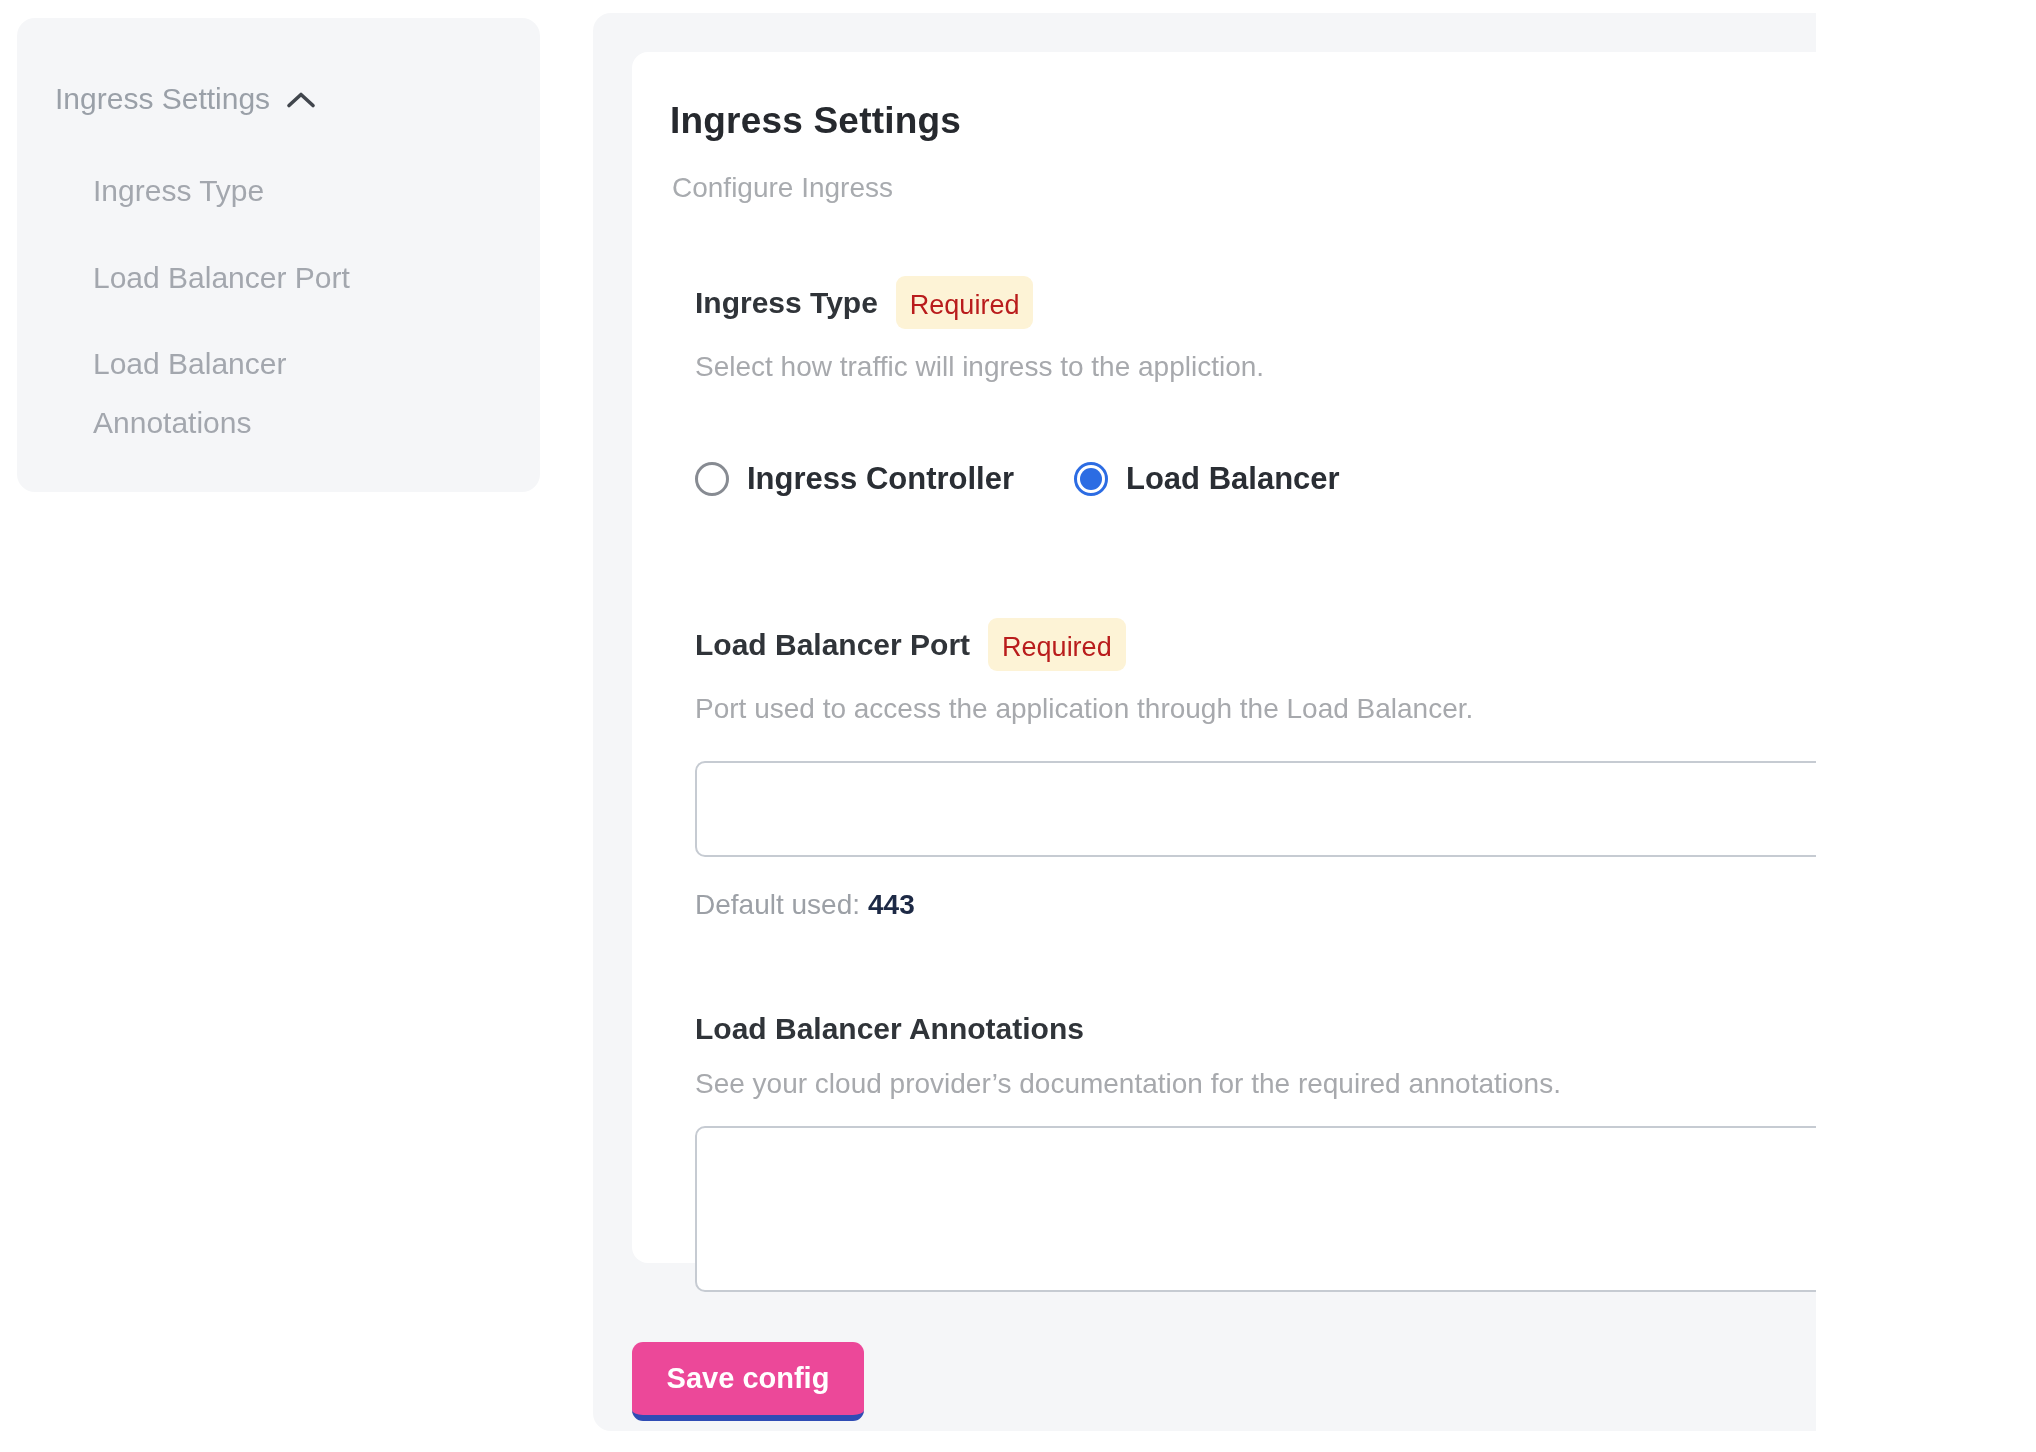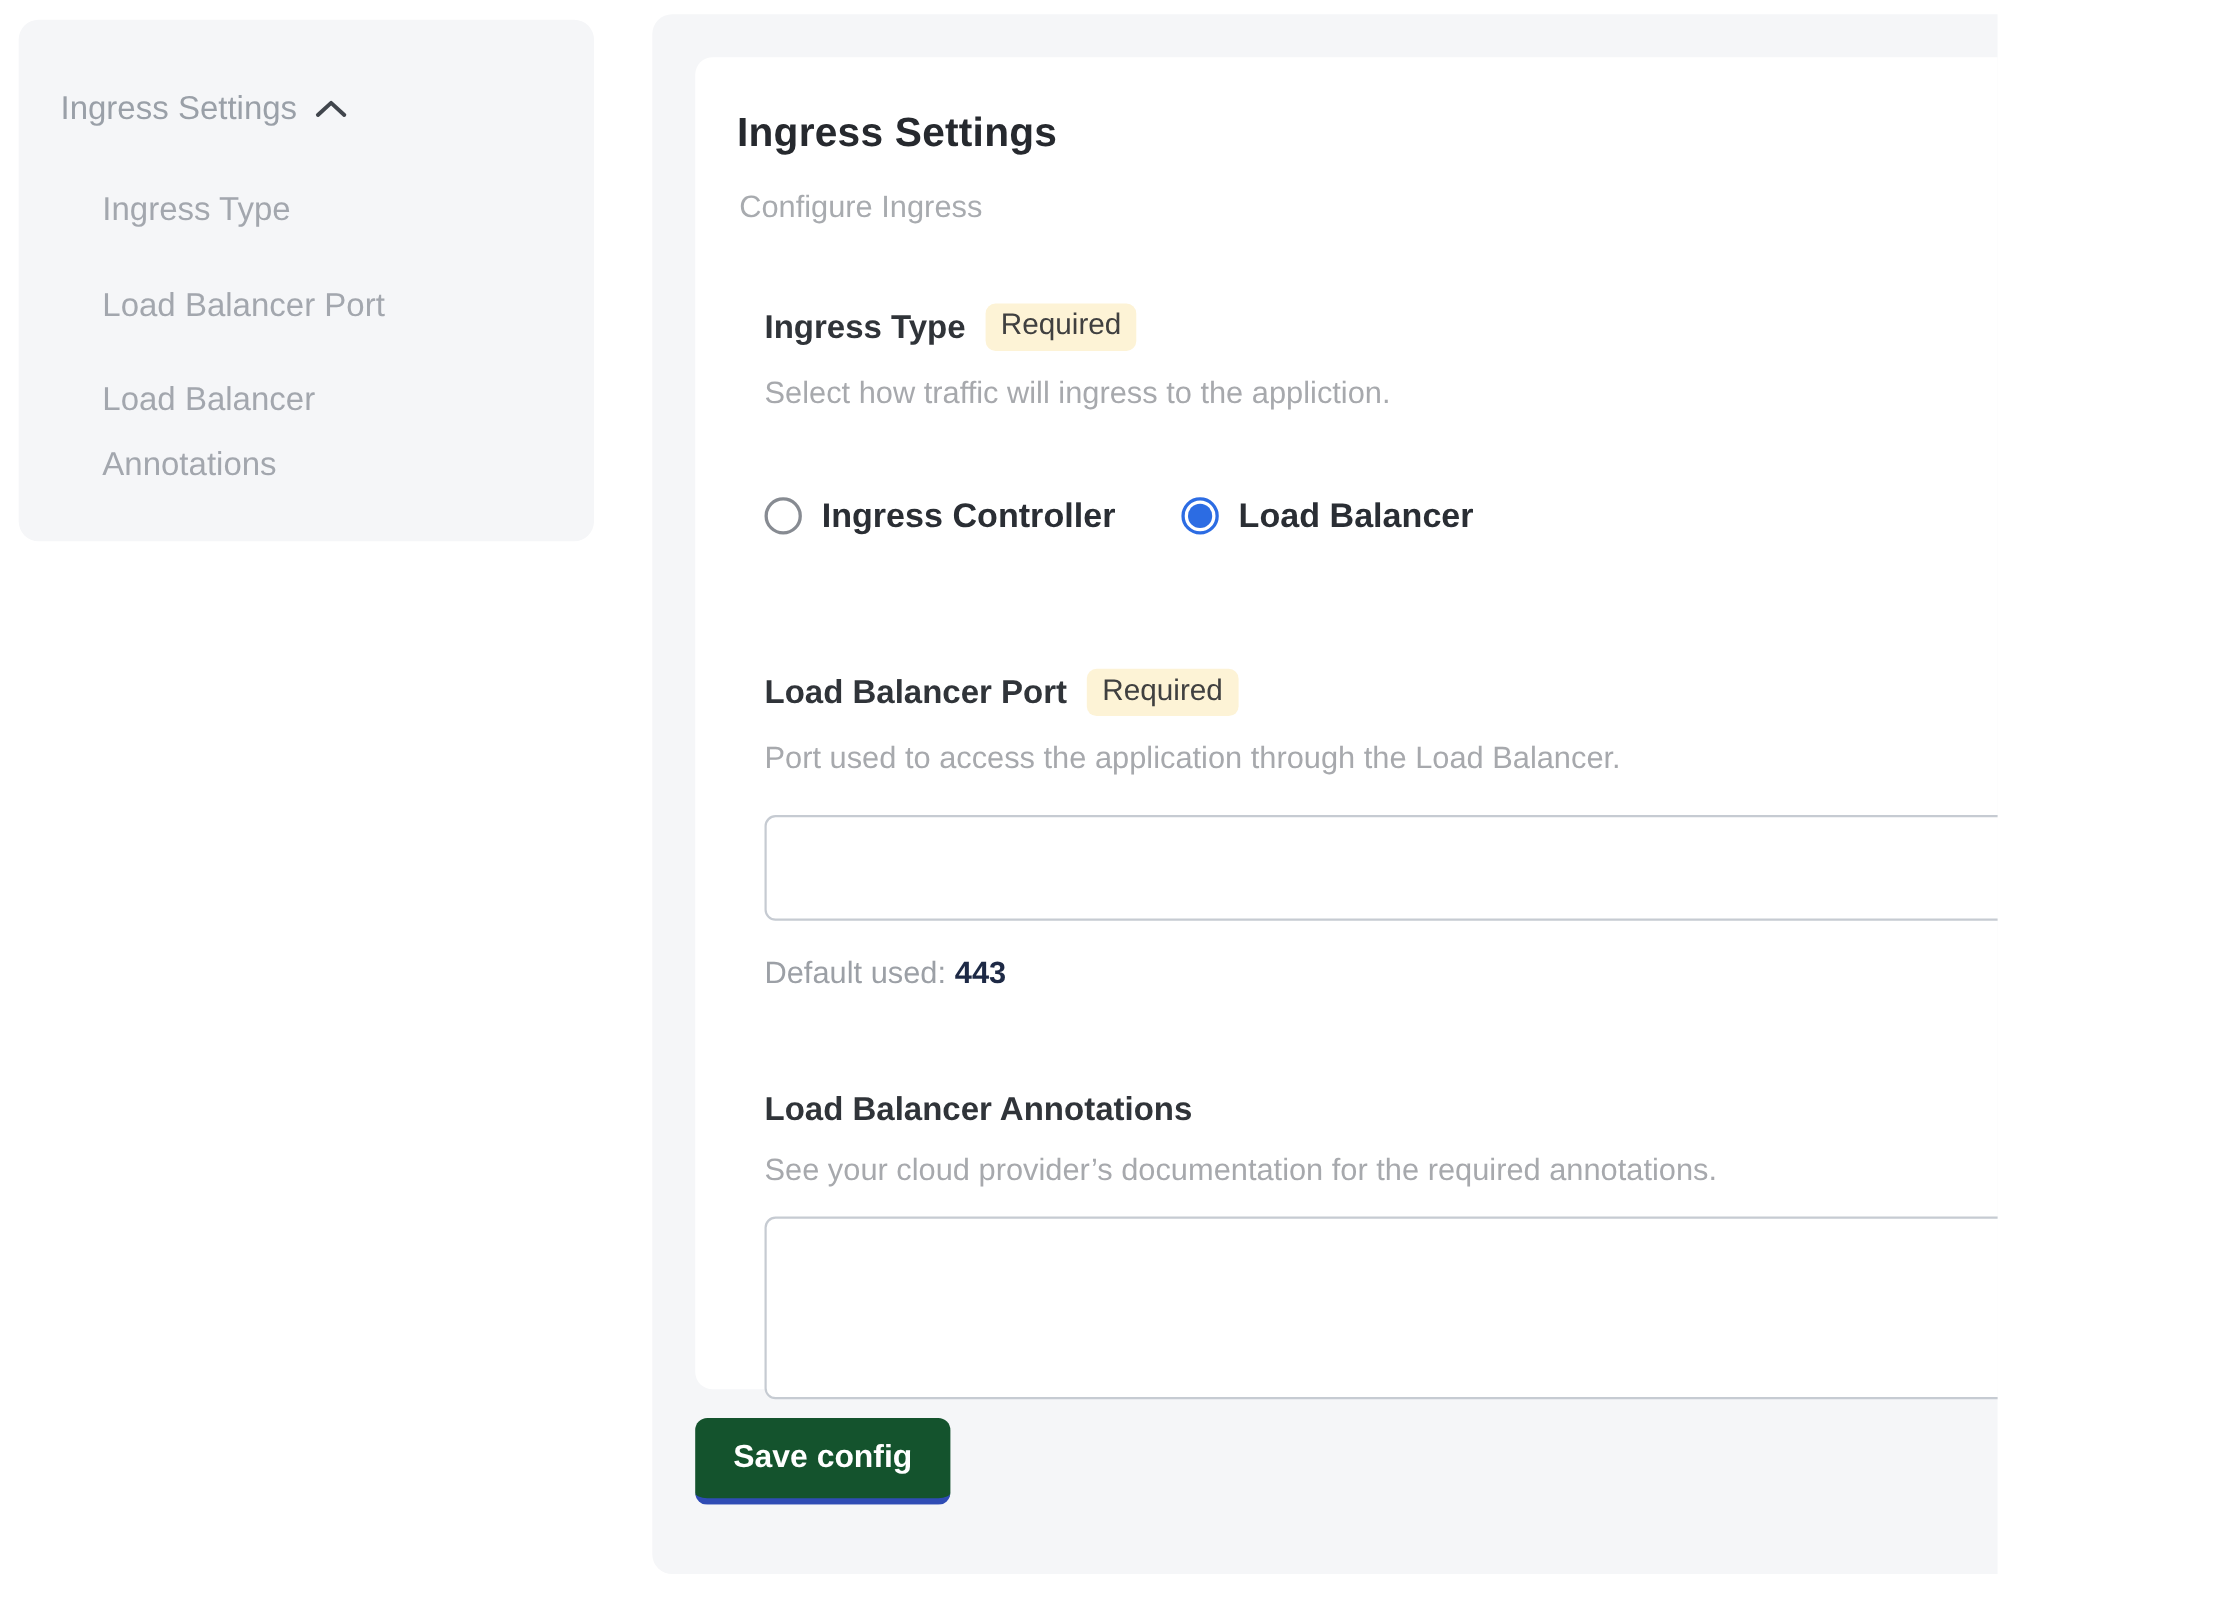--- a/index.html
+++ b/index.html
@@ -96,23 +96,23 @@
     gap: 18px;
   }
   .field-label {
     font-size: 30px;
     font-weight: 600;
     color: #303439;
   }
   .required-badge {
     font-size: 27px;
     font-weight: 500;
-    color: #404040;
+    color: #b91c1c;
     background: #fdf3d6;
-    padding: 4px 14px 8px 14px;
+    padding: 14px 14px 8px 14px;
     border-radius: 9px;
   }
   .field-desc {
     margin-top: 22px;
     font-size: 28px;
     color: #a7a9ad;
   }
 
   
   .radio-row {
@@ -202,24 +202,24 @@
   .resize-grip {
     position: absolute;
     right: 7px;
     bottom: 7px;
     pointer-events: none;
   }
 
   
   .save-button {
     display: block;
-    margin-top: 26px;
+    margin-top: 79px;
     width: 232px;
     height: 79px;
-    background: #14532d;
+    background: #ec4899;
     border: none;
     border-bottom: 6px solid #2f4cb5;
     border-radius: 11px;
     color: #ffffff;
     font-size: 29px;
     font-weight: 700;
     font-family: "Liberation Sans", "DejaVu Sans", sans-serif;
     cursor: pointer;
   }
 </style>

